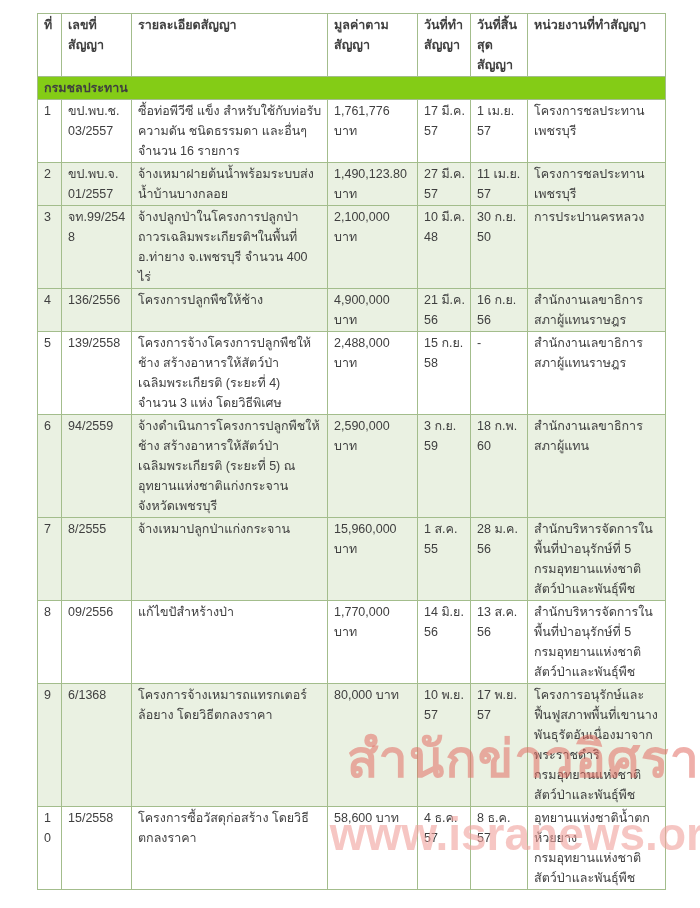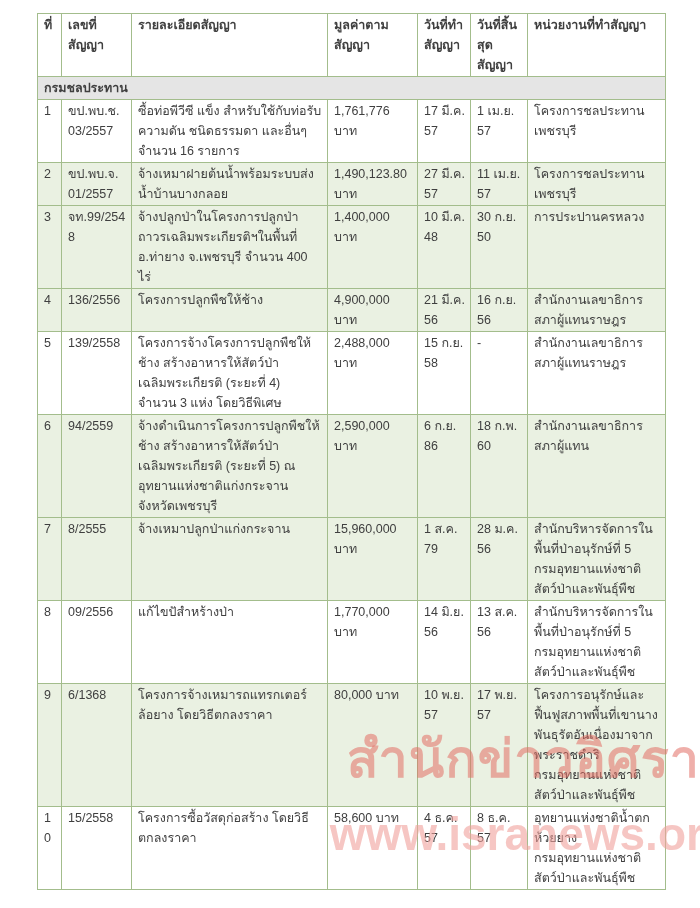--- a/index.html
+++ b/index.html
@@ -36,21 +36,21 @@
     overflow-wrap:break-word;
     word-break:break-word;
     text-align:left;
     font-weight:normal;
   }
   table.contracts thead tr{height:52px;}
   table.contracts thead th{font-weight:bold;}
   th.col-no, td.no-cell{text-align:center;}
   td.no-cell{font-weight:bold;}
   tr.section-row{height:22px;}
-  tr.section-row td{font-weight:bold;background:#e5e5e5;}
+  tr.section-row td{font-weight:bold;background:#84cc16;}
   tr.data-row.shade td{background:var(--stripe-color);}
   .watermark{
     position:absolute;left:0;top:0;width:100%;height:100%;
     pointer-events:none;
   }
   .wm-line1{
     position:absolute;top:728px;left:0;width:100%;
     text-align:right;
     font-size:52px;
     font-weight:bold;
@@ -118,21 +118,21 @@
           <td>27 มี.ค.
 57</td>
           <td>11 เม.ย.
 57</td>
           <td>โครงการชลประทานเพชรบุรี</td>
         </tr>
         <tr class="data-row shade" style="height: 61px;">
           <td class="no-cell">3</td>
           <td>จท.99/2548</td>
           <td>จ้างปลูกป่าในโครงการปลูกป่าถาวรเฉลิมพระเกียรติฯในพื้นที่อ.ท่ายาง จ.เพชรบุรี จำนวน 400 ไร่</td>
-          <td>1,400,000 บาท</td>
+          <td>2,100,000 บาท</td>
           <td>10 มี.ค.
 48</td>
           <td>30 ก.ย. 50</td>
           <td>การประปานครหลวง</td>
         </tr>
         <tr class="data-row shade" style="height: 42px;">
           <td class="no-cell">4</td>
           <td>136/2556</td>
           <td>โครงการปลูกพืชให้ช้าง</td>
           <td>4,900,000 บาท</td>
@@ -148,31 +148,31 @@
           <td>2,488,000 บาท</td>
           <td>15 ก.ย. 58</td>
           <td>-</td>
           <td>สำนักงานเลขาธิการสภาผู้แทนราษฎร</td>
         </tr>
         <tr class="data-row shade" style="height: 61px;">
           <td class="no-cell">6</td>
           <td>94/2559</td>
           <td>จ้างดำเนินการโครงการปลูกพืชให้ช้าง สร้างอาหารให้สัตว์ป่าเฉลิมพระเกียรติ (ระยะที่ 5) ณ อุทยานแห่งชาติแก่งกระจาน จังหวัดเพชรบุรี</td>
           <td>2,590,000 บาท</td>
-          <td>6 ก.ย. 86</td>
+          <td>3 ก.ย. 59</td>
           <td>18 ก.พ.
 60</td>
           <td>สำนักงานเลขาธิการสภาผู้แทน</td>
         </tr>
         <tr class="data-row shade" style="height: 81px;">
           <td class="no-cell">7</td>
           <td>8/2555</td>
           <td>จ้างเหมาปลูกป่าแก่งกระจาน</td>
           <td>15,960,000 บาท</td>
-          <td>1 ส.ค. 79</td>
+          <td>1 ส.ค. 55</td>
           <td>28 ม.ค. 56</td>
           <td>สำนักบริหารจัดการในพื้นที่ป่าอนุรักษ์ที่ 5
 กรมอุทยานแห่งชาติ สัตว์ป่าและพันธุ์พืช</td>
         </tr>
         <tr class="data-row" style="height: 81px;">
           <td class="no-cell">8</td>
           <td>09/2556</td>
           <td>แก้ไขปัสำหร้างป่า</td>
           <td>1,770,000 บาท</td>
           <td>14 มิ.ย.

